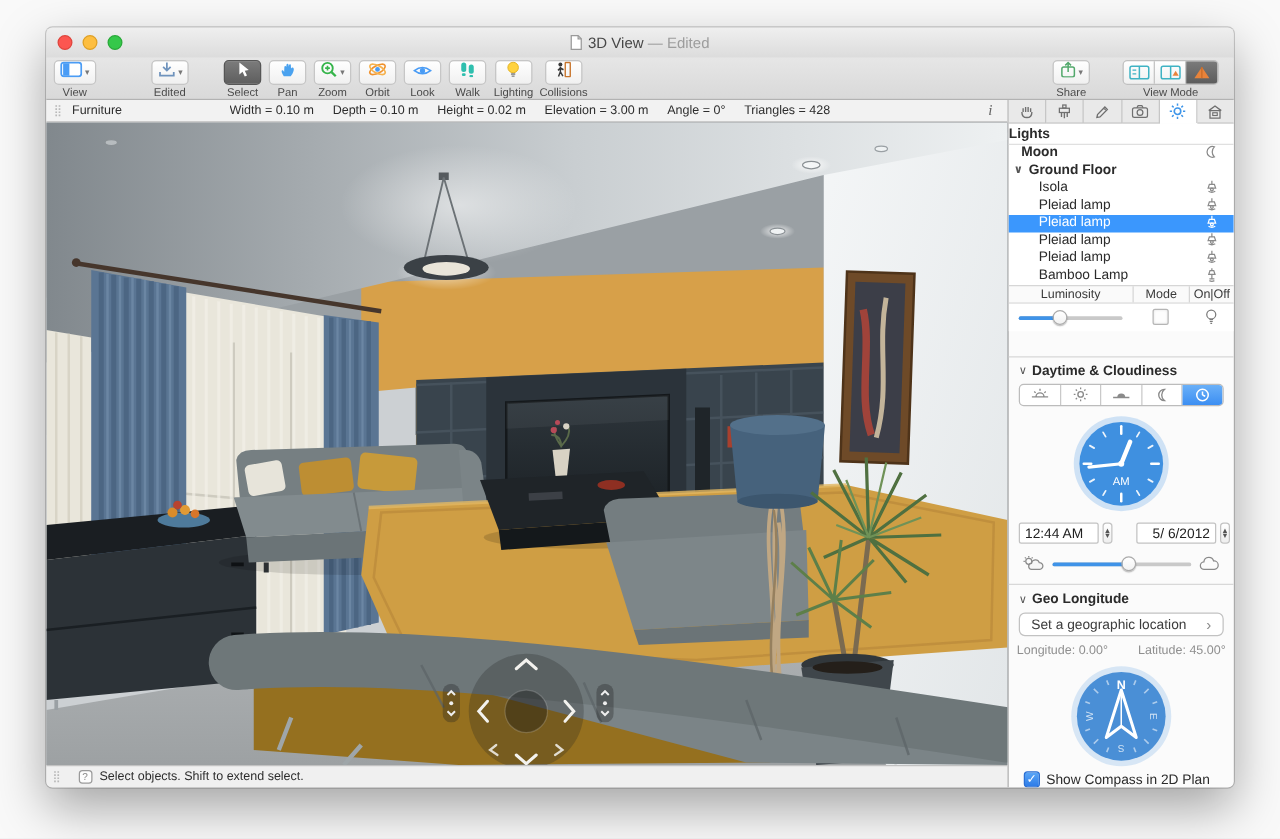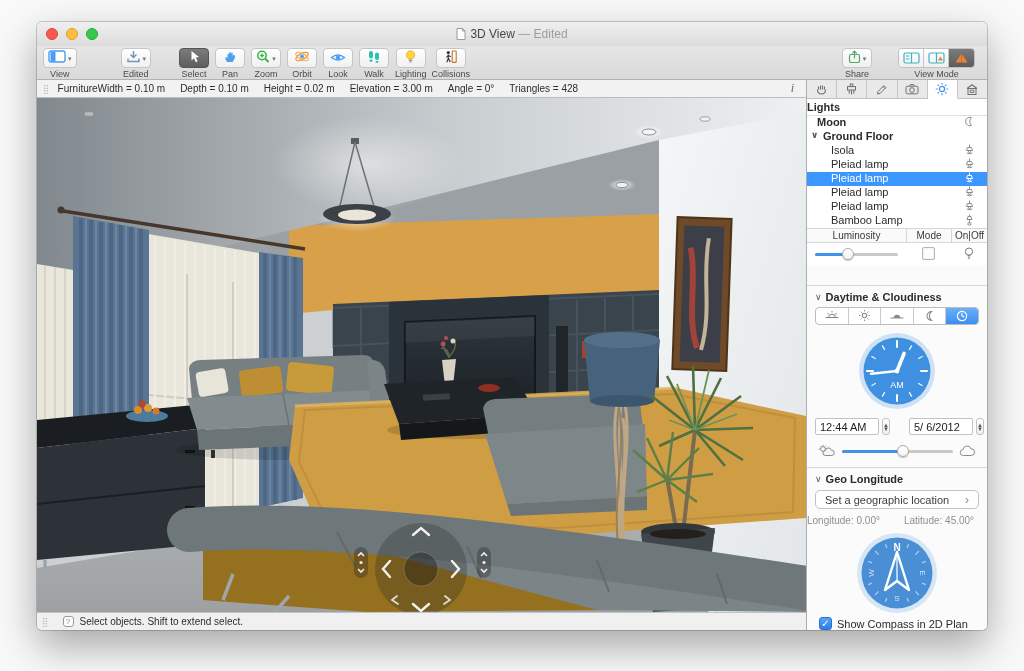--- a/index.html
+++ b/index.html
@@ -33,21 +33,21 @@
   .segwrap{display:flex;border:1px solid #c0c0c0;border-radius:4px;overflow:hidden;height:20px;}
   .vmseg{width:25px;display:flex;align-items:center;justify-content:center;background:linear-gradient(#fff,#f0f0f0);border-right:1px solid #c6c6c6;}
   .vmseg:last-child{border-right:none;}
   .vmseg.sel{background:linear-gradient(#7b7b7b,#5c5c5c);}
   
   .content{flex:1;display:flex;min-height:0;}
   .leftcol{flex:1;display:flex;flex-direction:column;min-width:0;}
   .infobar{height:18px;flex:0 0 auto;background:#f2f2f2;border-bottom:1px solid #bdbdbd;
     display:flex;align-items:center;font-size:10px;color:#2d2d2d;padding:0 6px;}
   .grip{color:#b9b9b9;font-size:9px;margin-right:8px;}
-  .metrics{display:flex;gap:15px;white-space:nowrap;overflow:hidden;align-items:center;}
+  .metrics{display:flex;gap:15px;margin-left:86px;white-space:nowrap;overflow:hidden;align-items:center;}
   .ibtn{margin-left:auto;font-family:"Liberation Serif",serif;font-style:italic;color:#666;font-size:12px;padding:0 6px;}
   .viewport{flex:1;position:relative;background:#9aa0a4;overflow:hidden;}
   .viewport svg.scene{position:absolute;left:0;top:0;}
   .statusbar{height:18px;flex:0 0 auto;background:#f0f0f0;border-top:1px solid #c2c2c2;
     display:flex;align-items:center;gap:6px;font-size:10px;color:#2d2d2d;padding:0 5px;}
   .helpicon{width:11px;height:11px;border:1px solid #9a9a9a;border-radius:3px;font-size:8px;color:#8a8a8a;
     display:flex;align-items:center;justify-content:center;background:#fdfdfd;}
   
   .nav{position:absolute;}
   
@@ -86,30 +86,30 @@
   .sechead{display:flex;align-items:center;gap:4px;padding:5px 8px 3px;font-weight:bold;}
   .sechead .dis{font-size:9px;color:#555;font-weight:normal;}
   .wseg{display:flex;height:19px;margin:1px 8px 0;border:1px solid #bcbcbc;border-radius:4px;overflow:hidden;background:#fff;}
   .wseg .seg{flex:1;display:flex;align-items:center;justify-content:center;border-right:1px solid #c9c9c9;color:#8a8a8a;}
   .wseg .seg:last-child{border-right:none;}
   .wseg .seg.sel{background:linear-gradient(#6ab0f8,#3c8ef2);color:#fff;}
   .clockwrap{display:flex;justify-content:center;margin:7px 0 4px;}
   .fieldsrow{display:flex;align-items:center;gap:3px;padding:0 8px;margin-top:4px;}
   .field{height:17px;border:1px solid #c2c2c2;border-radius:2px;background:#fff;font-size:11px;
     padding:0 4px;color:#222;font-family:inherit;outline:none;}
-  .field.time{width:64px;} .field.date{width:64px;margin-left:16px;}
+  .field.time{width:64px;} .field.date{width:64px;margin-left:16px;text-align:right;}
   .stepper{width:12px;height:17px;border:1px solid #c2c2c2;border-radius:3px;background:linear-gradient(#fff,#eee);
     display:flex;flex-direction:column;align-items:center;justify-content:center;color:#555;}
   .stepper span{font-size:6px;line-height:4px;}
   .cloudrow{display:flex;align-items:center;gap:6px;padding:0 10px;margin-top:9px;color:#8a8a8a;}
   .cloudrow .slider{flex:1;}
   .geo-btn{margin:2px 8px 0;height:19px;border:1px solid #c2c2c2;border-radius:5px;background:#fff;
     display:flex;align-items:center;padding:0 9px;color:#3c3c3c;}
   .geo-btn .lbl{flex:1;} .geo-btn .arr{color:#8a8a8a;font-size:12px;}
-  .coords{display:flex;gap:24px;font-size:10px;color:#8f8f8f;margin-top:6px;}
+  .coords{display:flex;justify-content:center;gap:24px;font-size:10px;color:#8f8f8f;margin-top:6px;}
   .compasswrap{display:flex;justify-content:center;margin:6px 0 3px;}
   .cbrow{display:flex;align-items:center;gap:5px;padding:0 12px;}
   .cb{width:13px;height:13px;border-radius:3px;background:linear-gradient(#5aa6f6,#2e7ce8);
     border:1px solid #2a6fd4;color:#fff;font-size:10px;line-height:11px;text-align:center;}
 </style>
 </head>
 <body>
 
 <div class="window">
 

